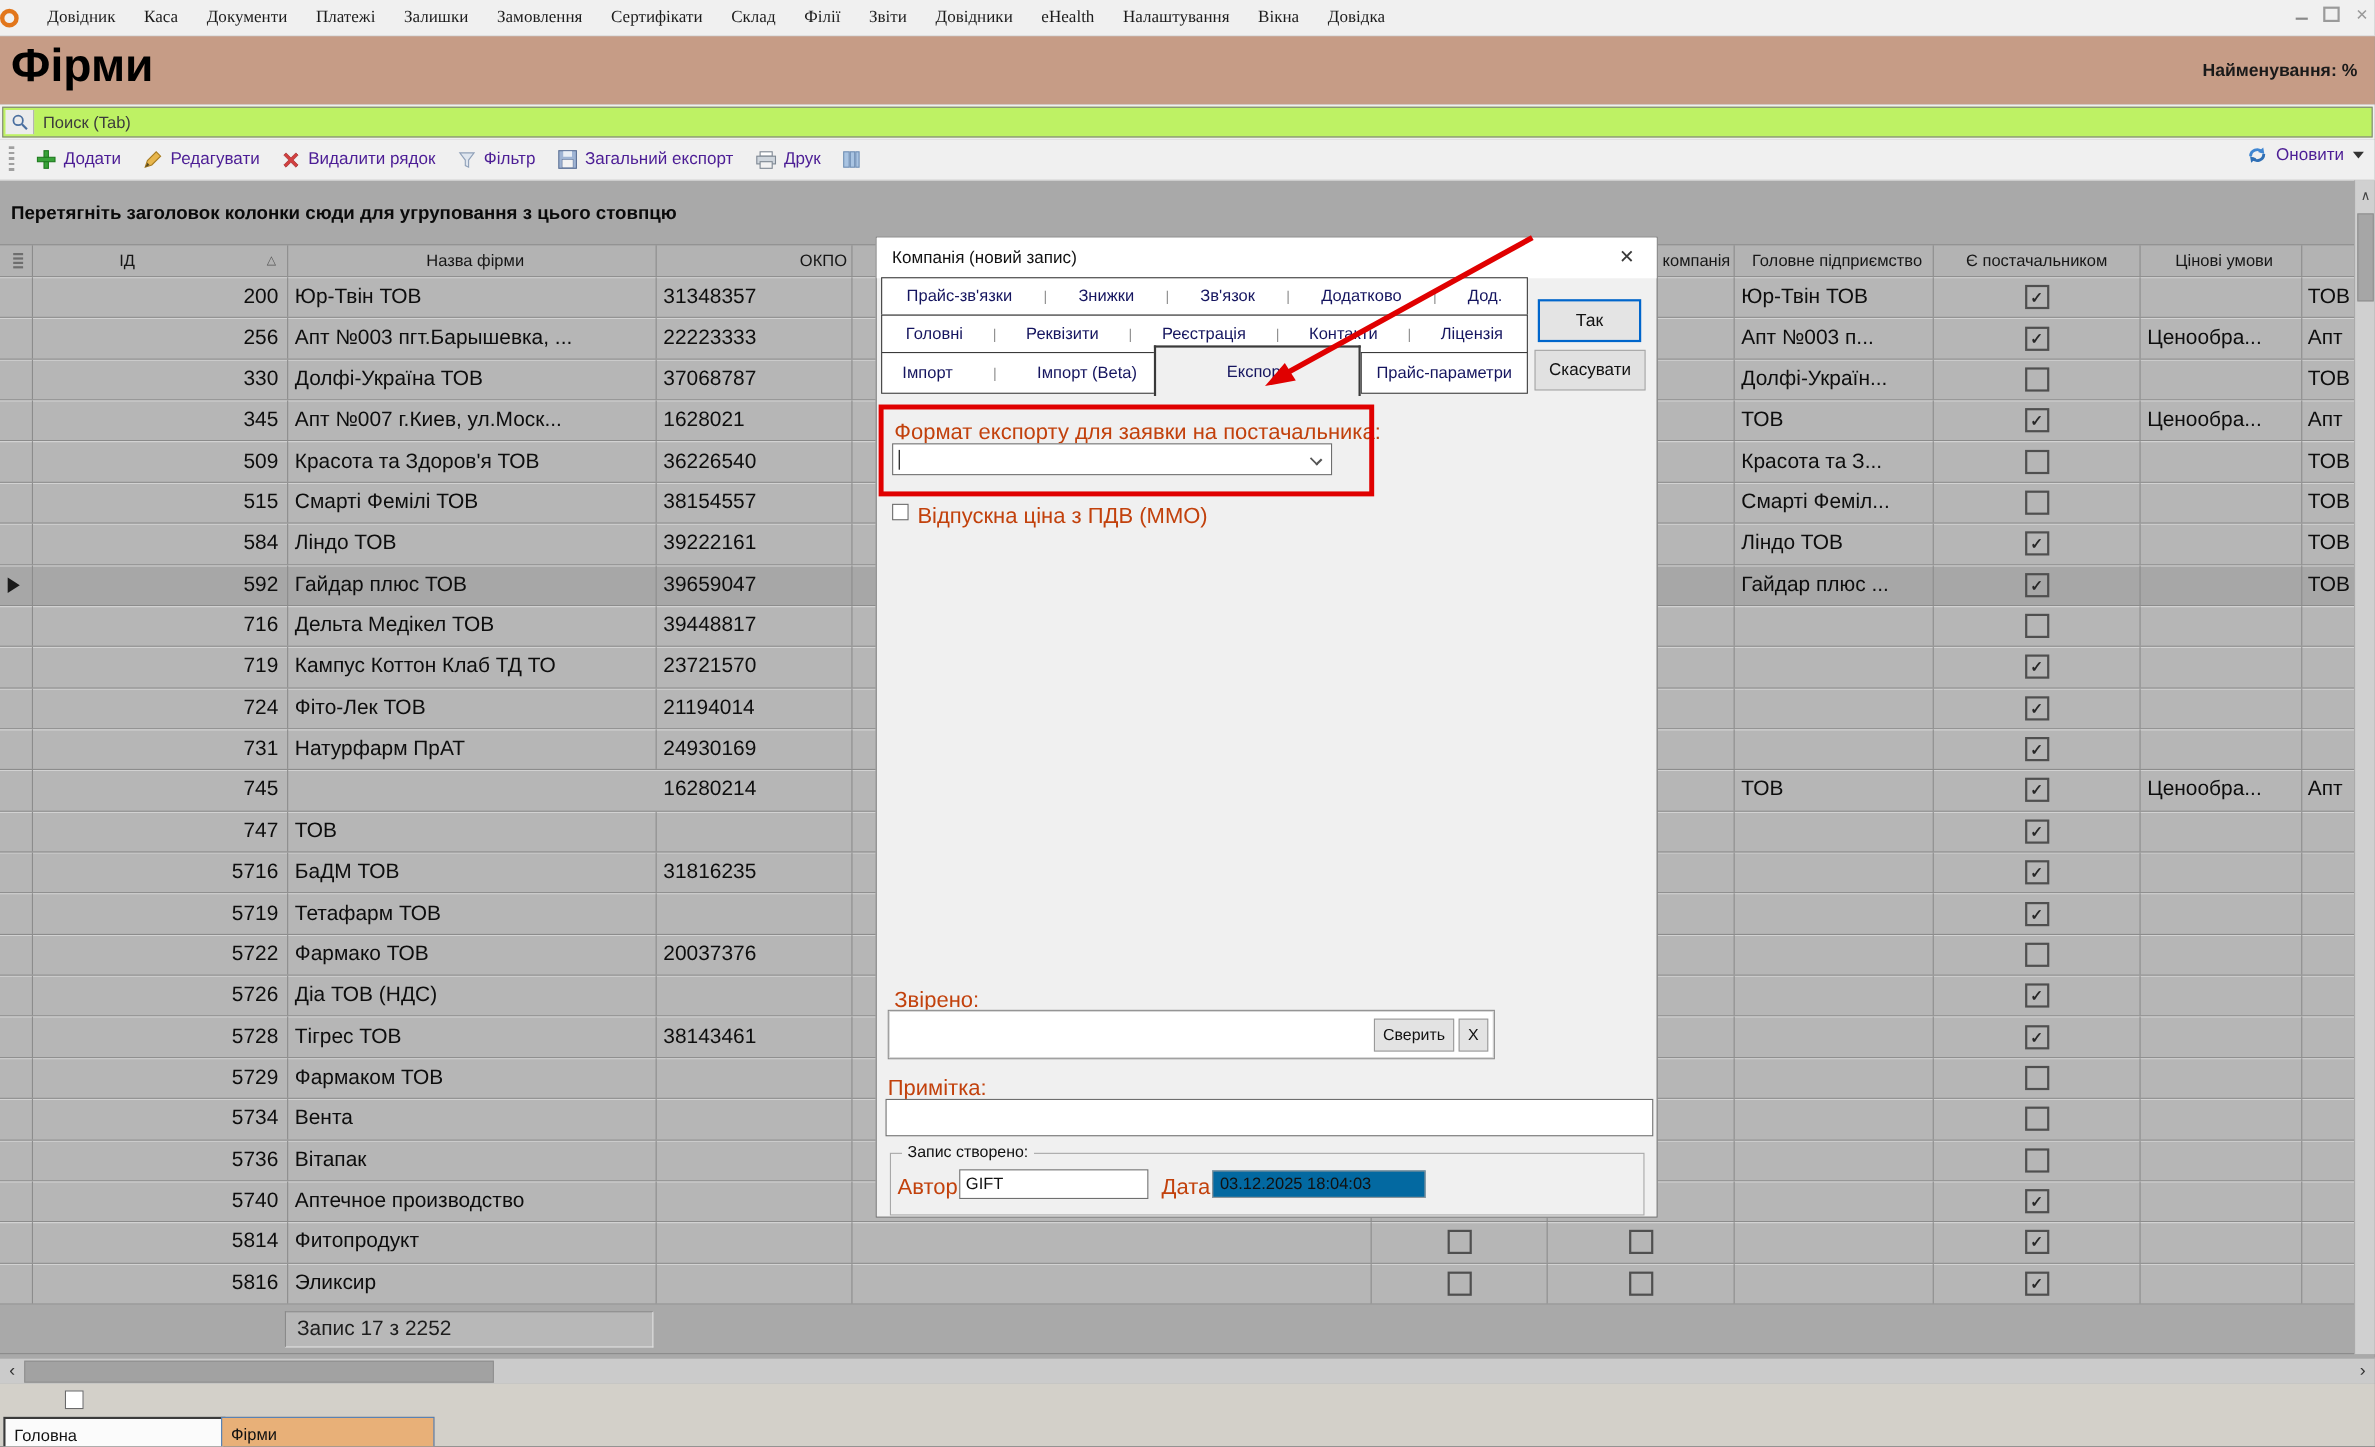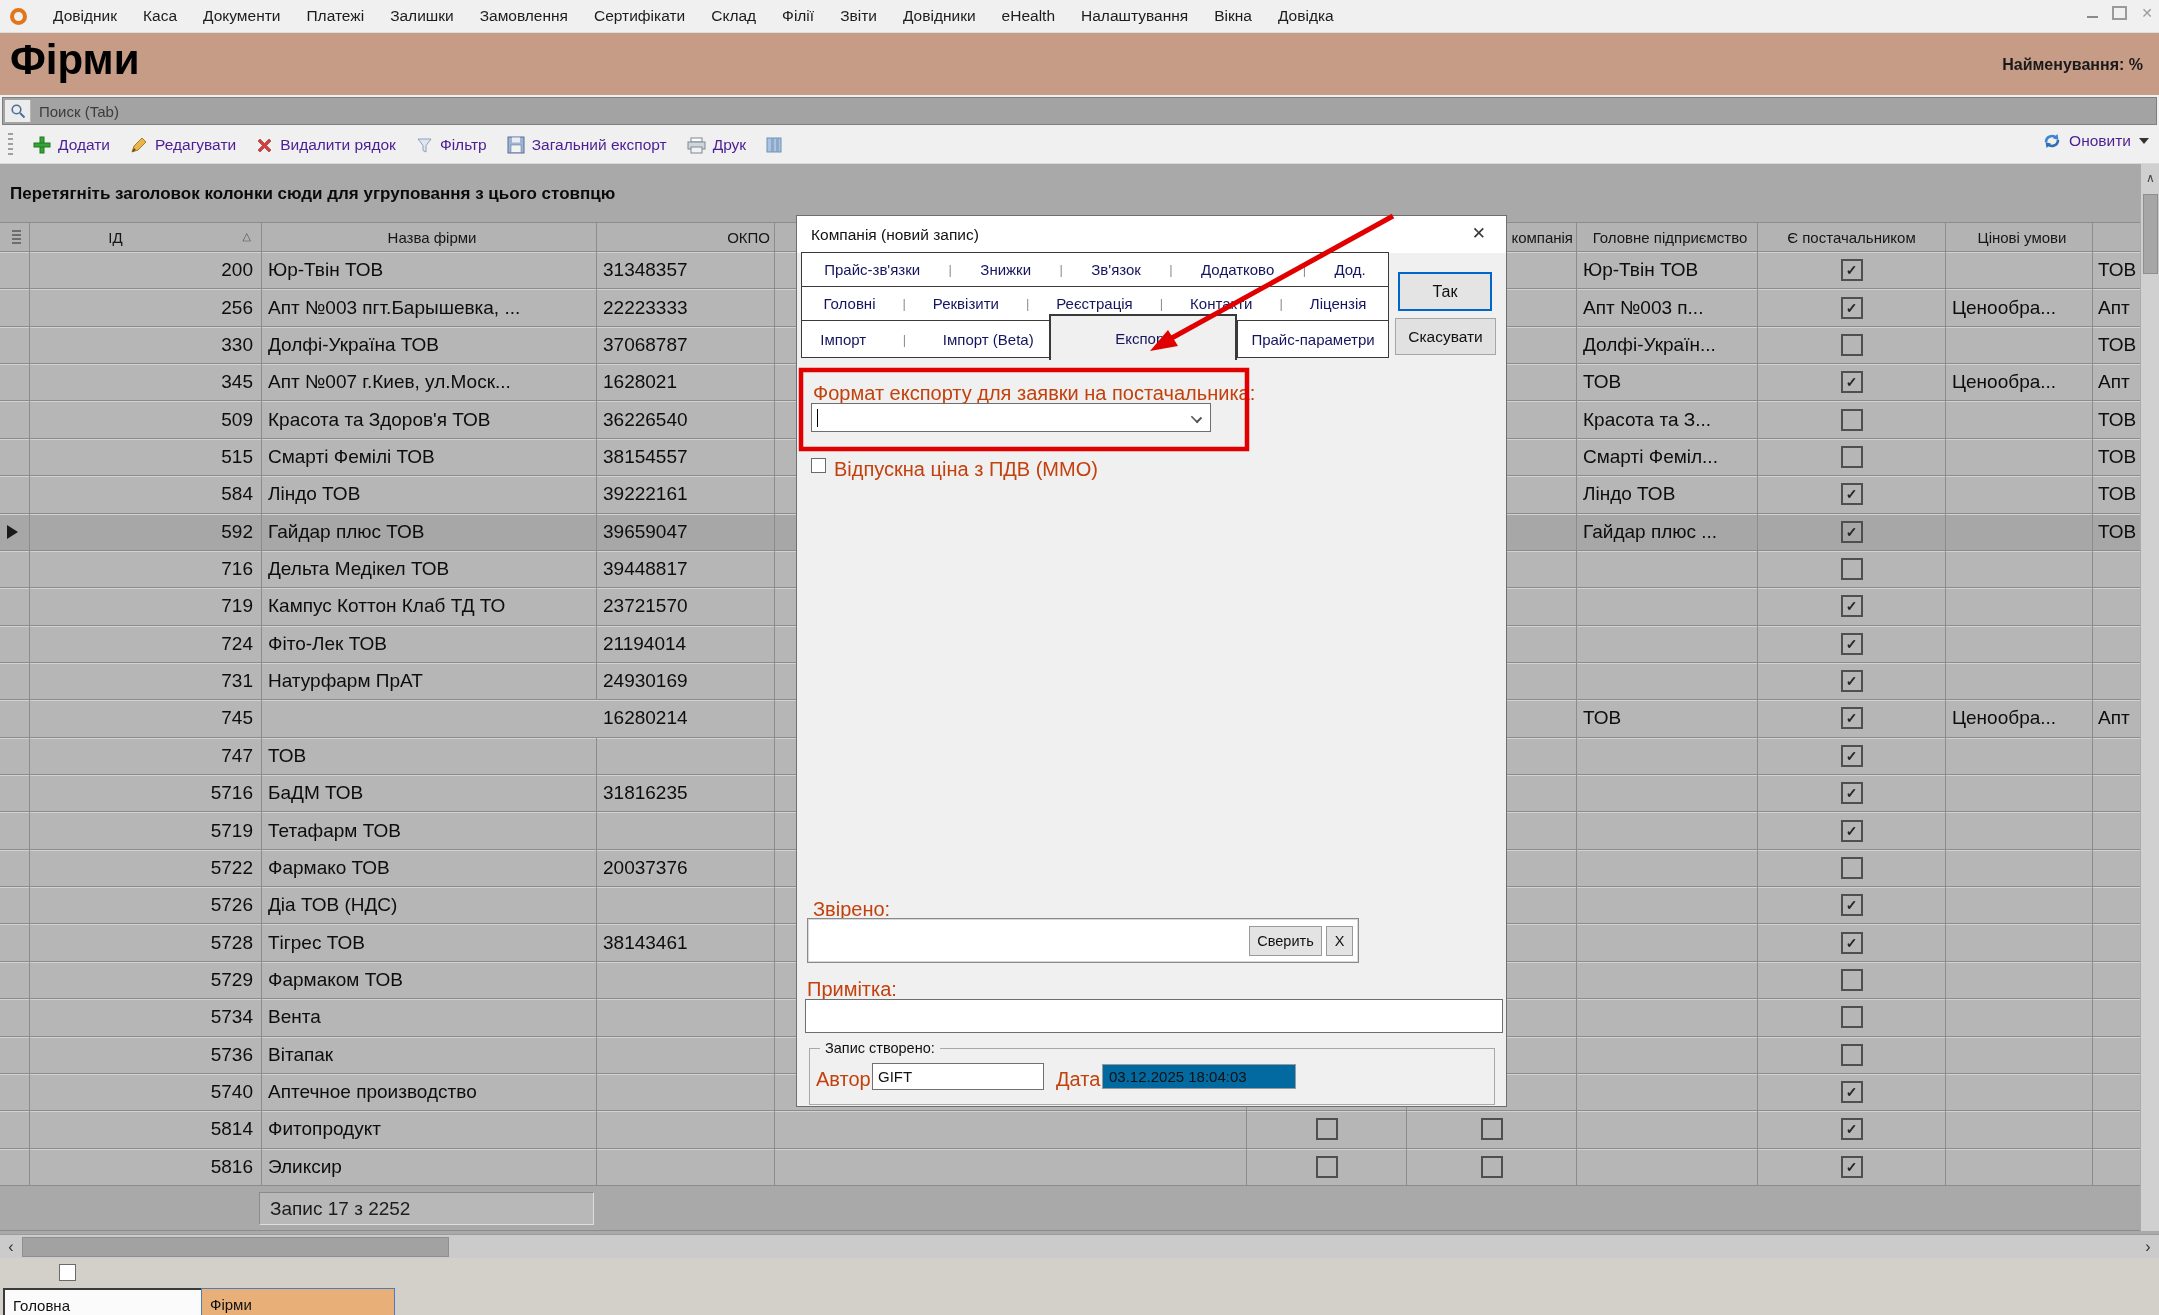--- a/index.html
+++ b/index.html
@@ -2,36 +2,36 @@
 <html><head>
 <meta charset="utf-8">
 <style>
   html,body{margin:0;padding:0;background:#777;}
   .screen{position:relative;width:2159px;height:1315px;overflow:hidden;background:#a9a9a9;
           font-family:"Liberation Sans",sans-serif;color:#111;}
   .abs{position:absolute;box-sizing:border-box;}
 
   
   .menubar{left:0;top:0;width:2159px;height:33px;background:#f0f0f0;border-bottom:1px solid #dcdcdc;
-           display:flex;align-items:center;gap:26px;padding-left:10px;font-size:15.5px;}
+           display:flex;align-items:center;gap:26px;font-size:15.5px;font-family:Liberation Serif, serif;}
   .applogo{width:9px;height:9px;border:4px solid #e2761b;border-radius:50%;}
   .menu-item{cursor:default;color:#1c1c1c;}
   .wincontrols{right:6px;top:6px;display:flex;gap:14px;align-items:center;color:#8a8a8a;}
   .wc-min{width:11px;height:2px;background:#8a8a8a;margin-top:8px;}
   .wc-restore{width:11px;height:10px;border:2px solid #9a9a9a;position:relative;}
   .wc-close{font-size:14px;color:#9a9a9a;line-height:14px;}
 
   
   .titleband{left:0;top:33px;width:2159px;height:62px;}
   .page-title{left:10px;top:36px;font-size:42px;font-weight:bold;color:#000;letter-spacing:0;}
   .name-filter{right:16px;top:56px;font-size:16px;font-weight:bold;color:#1a1a1a;}
 
   
   .searchrow{left:0;top:95px;width:2159px;height:32px;background:#f0f0f0;}
-  .searchbox{left:2px;top:2px;width:2155px;height:28px;background:#a3a3a3;border:1px solid #7f7f7f;}
+  .searchbox{left:2px;top:2px;width:2155px;height:28px;background:#bef264;border:1px solid #7f7f7f;}
   .searchicon{left:2px;top:2px;width:26px;height:22px;background:#ececec;border-right:1px solid #b5b5b5;
               display:flex;align-items:center;justify-content:center;}
   .search-ph{left:36px;top:5px;font-size:15px;color:#3c3c3c;}
 
   
   .toolbar{left:0;top:127px;width:2159px;height:37px;background:#f0f0f0;border-bottom:1px solid #dadada;
            display:flex;align-items:center;gap:20px;padding-left:8px;font-size:15.5px;}
   .grip{width:5px;height:24px;background:repeating-linear-gradient(#a0a0a0 0 2px,transparent 2px 5px);}
   .tbtn{display:flex;align-items:center;gap:7px;color:#4c1d95;cursor:default;}
   .refresh-area{right:10px;top:131px;display:flex;align-items:center;gap:8px;font-size:15.5px;}

